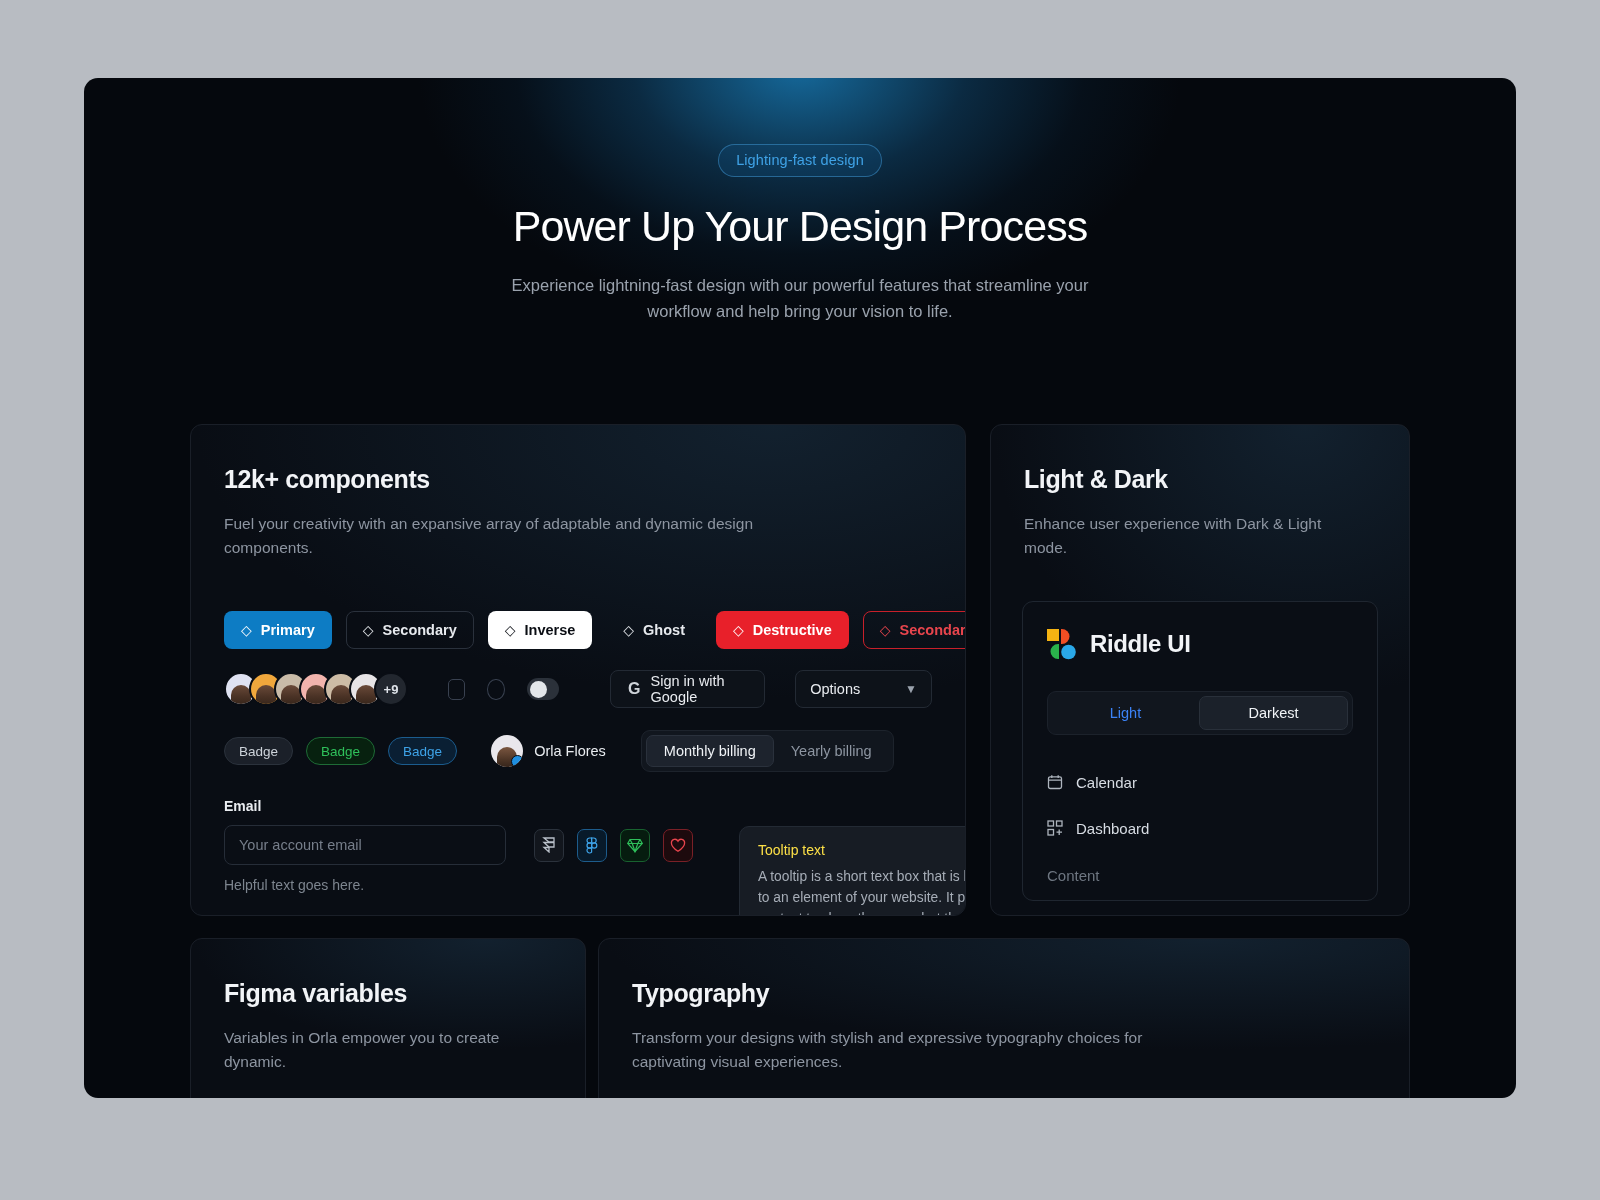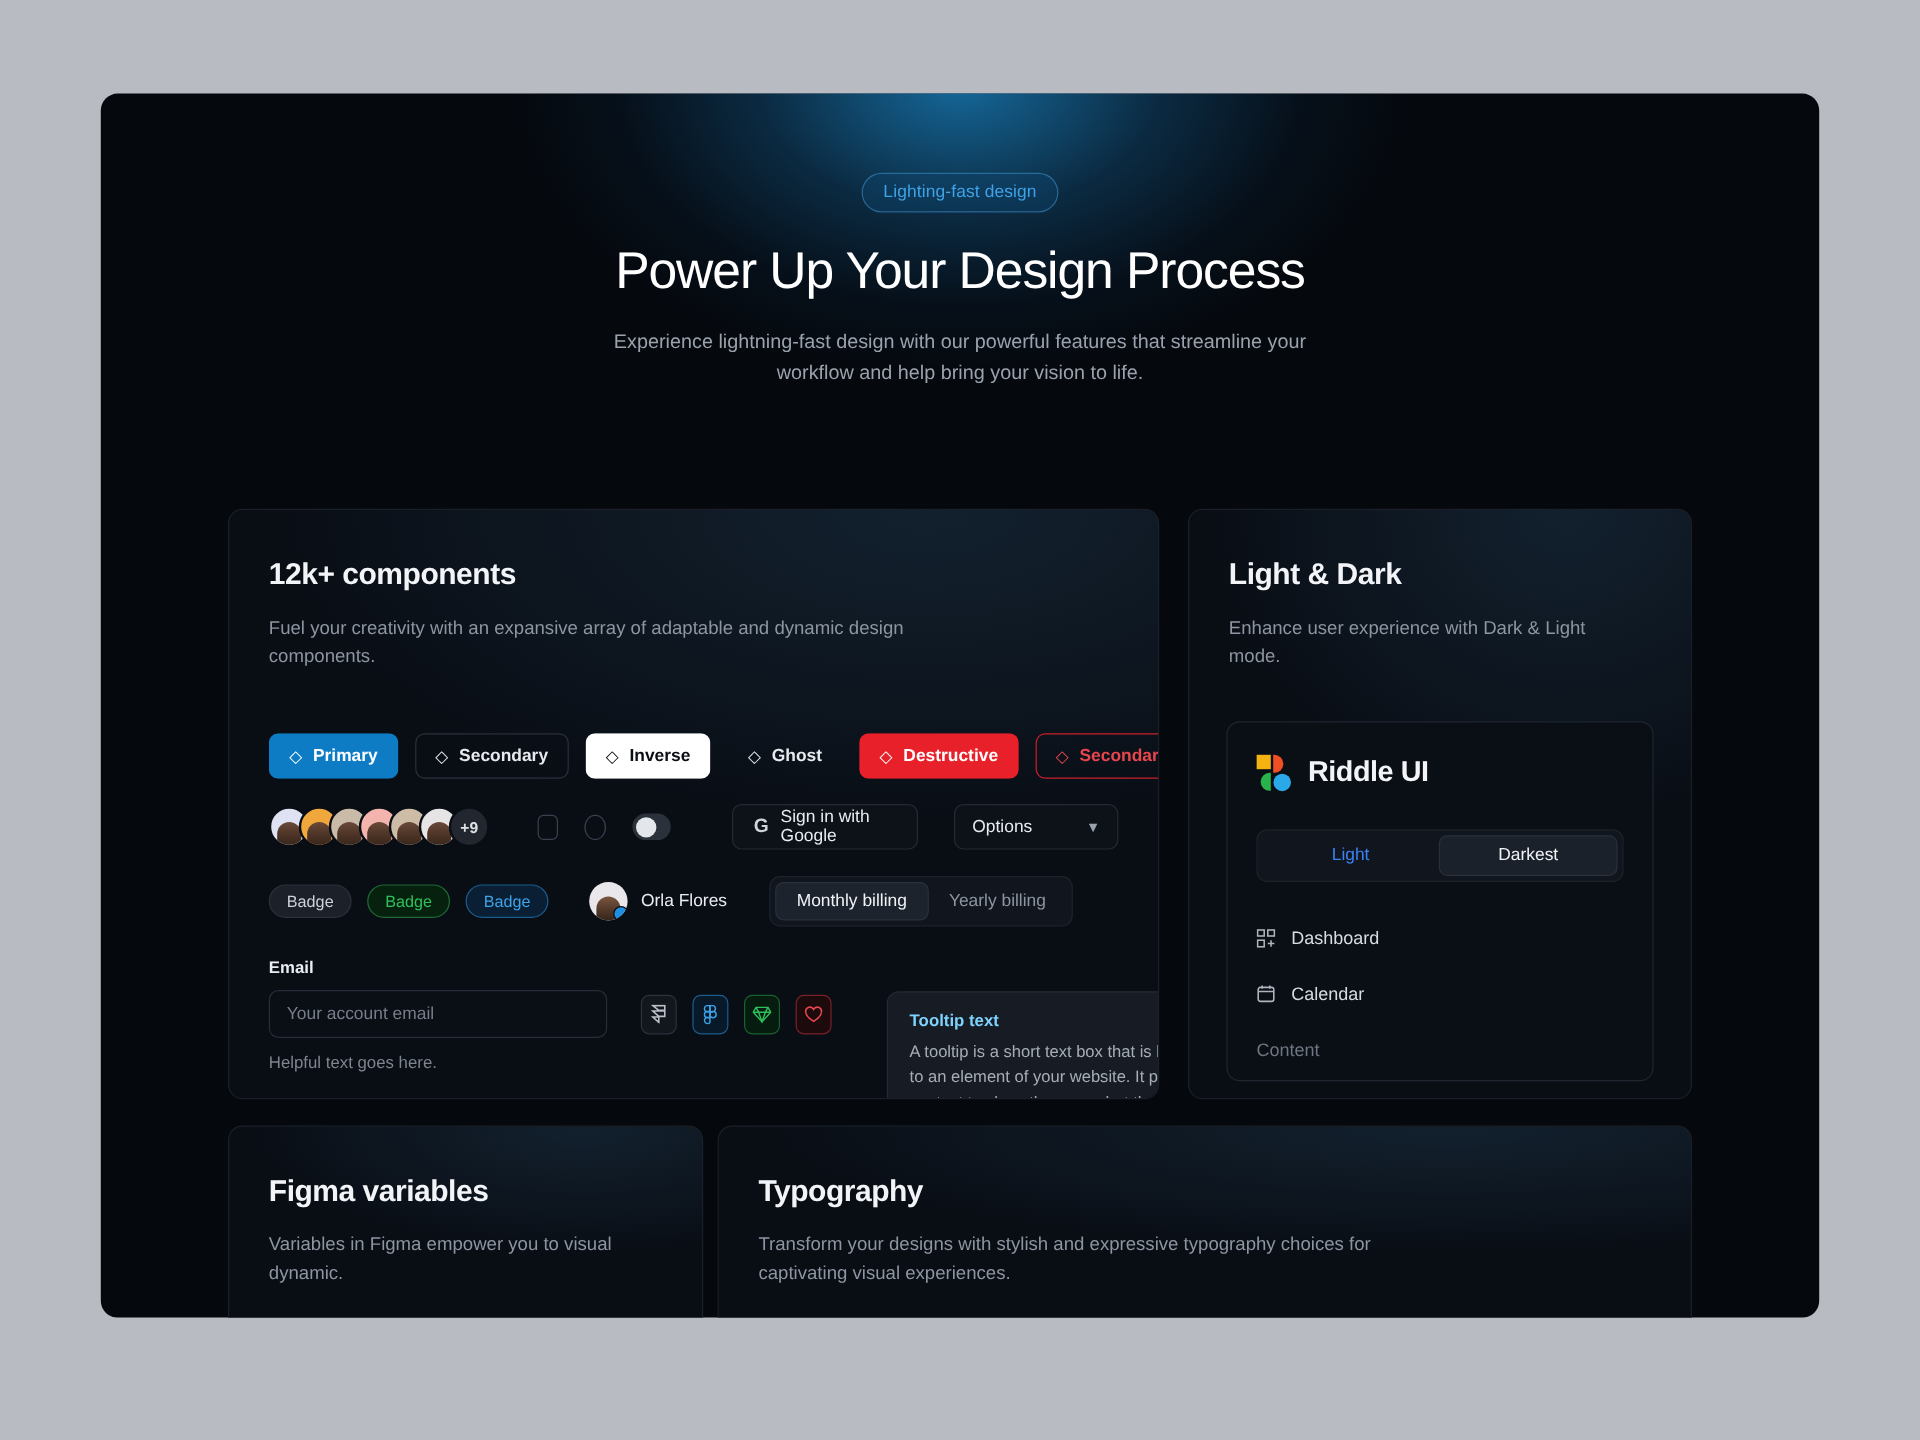--- a/index.html
+++ b/index.html
@@ -330,21 +330,21 @@
   .tooltip {
     position: absolute;
     left: 515px;
     top: 28px;
     width: 292px;
     padding: 15px 18px 18px;
     border-radius: 10px;
     background: #171c24;
     border: 1px solid #232a34;
   }
-  .tt-title { font-size: 14px; font-weight: 700; color: #7dd3fc; }
+  .tt-title { font-size: 14px; font-weight: 400; color: #fde047; }
   .tt-body { margin-top: 9px; font-size: 13.8px; line-height: 1.5; color: #a6adb7; }
 
   
   .preview {
     margin: 41px 31px 0;
     height: 300px;
     border: 1px solid #1f2630;
     border-radius: 11px;
     background: #0a0e15;
     padding: 26px 24px 0;
@@ -541,49 +541,49 @@
 
           <div class="theme-seg">
             <div class="theme-item">Light</div>
             <div class="theme-item active">Darkest</div>
           </div>
 
           <div class="nav-list">
             <div class="nav-item">
               <span class="nav-icn">
                 <svg width="16" height="16" viewBox="0 0 16 16" fill="none" stroke="currentColor" stroke-width="1.3">
+                  <rect x="1.5" y="2.8" width="13" height="11.7" rx="1.8"></rect>
+                  <path d="M1.5 6.2h13M4.8 1.3v2.6M11.2 1.3v2.6"></path>
+                </svg>
+              </span>
+              <span>Calendar</span>
+            </div>
+            <div class="nav-item">
+              <span class="nav-icn">
+                <svg width="16" height="16" viewBox="0 0 16 16" fill="none" stroke="currentColor" stroke-width="1.3">
                   <rect x="1" y="1" width="5.5" height="5"></rect>
                   <rect x="9.5" y="1" width="5.5" height="5"></rect>
                   <rect x="1" y="9.5" width="5.5" height="5.5"></rect>
                   <path d="M12.2 9.5v5.5M9.5 12.2h5.5"></path>
                 </svg>
               </span>
               <span>Dashboard</span>
             </div>
-            <div class="nav-item">
-              <span class="nav-icn">
-                <svg width="16" height="16" viewBox="0 0 16 16" fill="none" stroke="currentColor" stroke-width="1.3">
-                  <rect x="1.5" y="2.8" width="13" height="11.7" rx="1.8"></rect>
-                  <path d="M1.5 6.2h13M4.8 1.3v2.6M11.2 1.3v2.6"></path>
-                </svg>
-              </span>
-              <span>Calendar</span>
-            </div>
           </div>
 
           <div class="content-label">Content</div>
         </div>
       </div>
     </div>
 
     <div class="grid-bottom">
       <div class="card card-fig">
         <div class="card-pad">
           <h2>Figma variables</h2>
-          <div class="desc">Variables in Figma empower you to visual dynamic.</div>
+          <div class="desc">Variables in Orla empower you to create dynamic.</div>
         </div>
       </div>
       <div class="card card-typ">
         <div class="card-pad">
           <h2>Typography</h2>
           <div class="desc">Transform your designs with stylish and expressive typography choices for captivating visual experiences.</div>
         </div>
       </div>
     </div>
 

